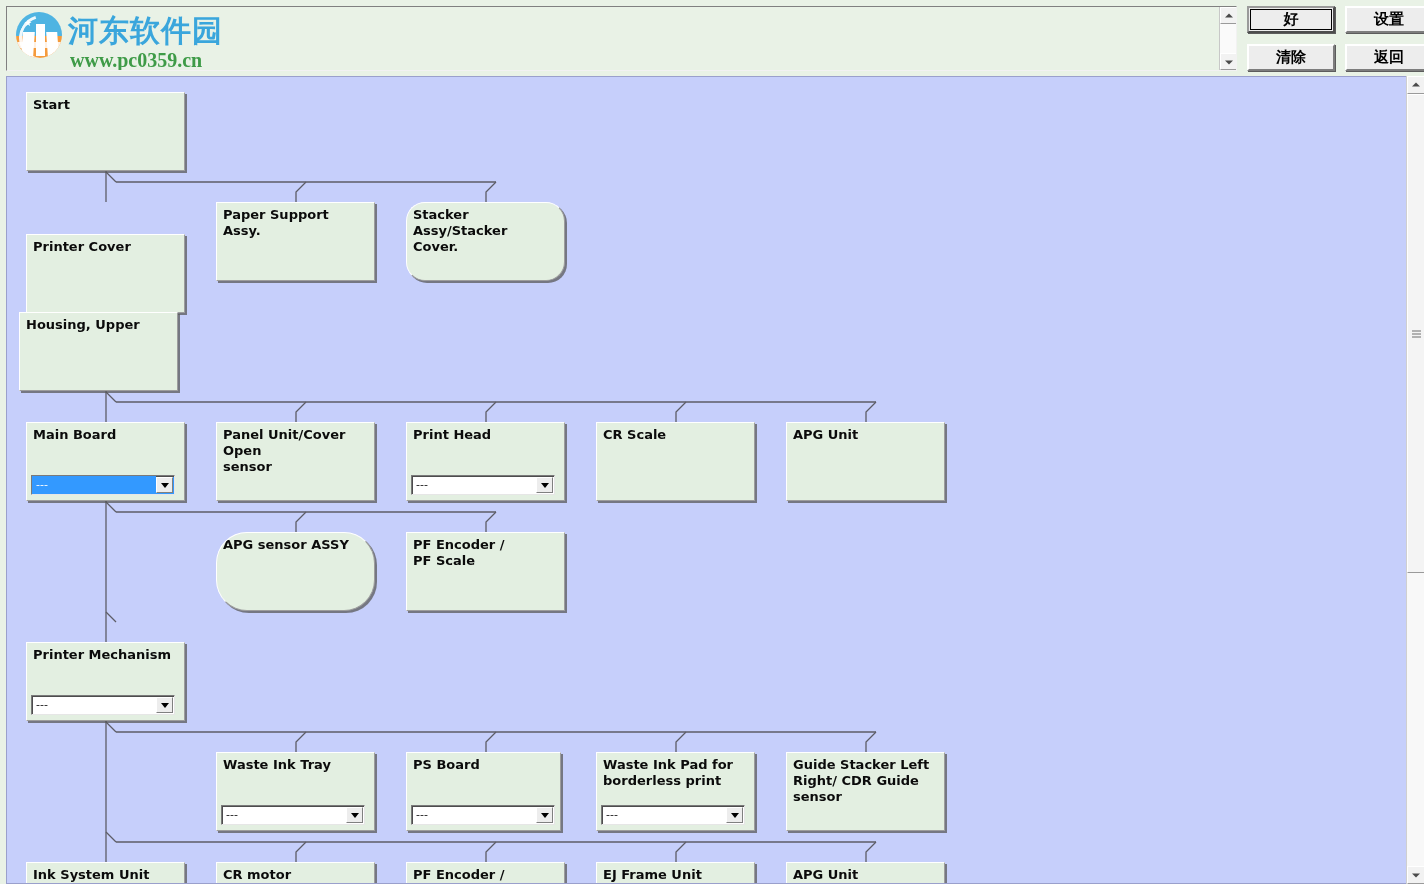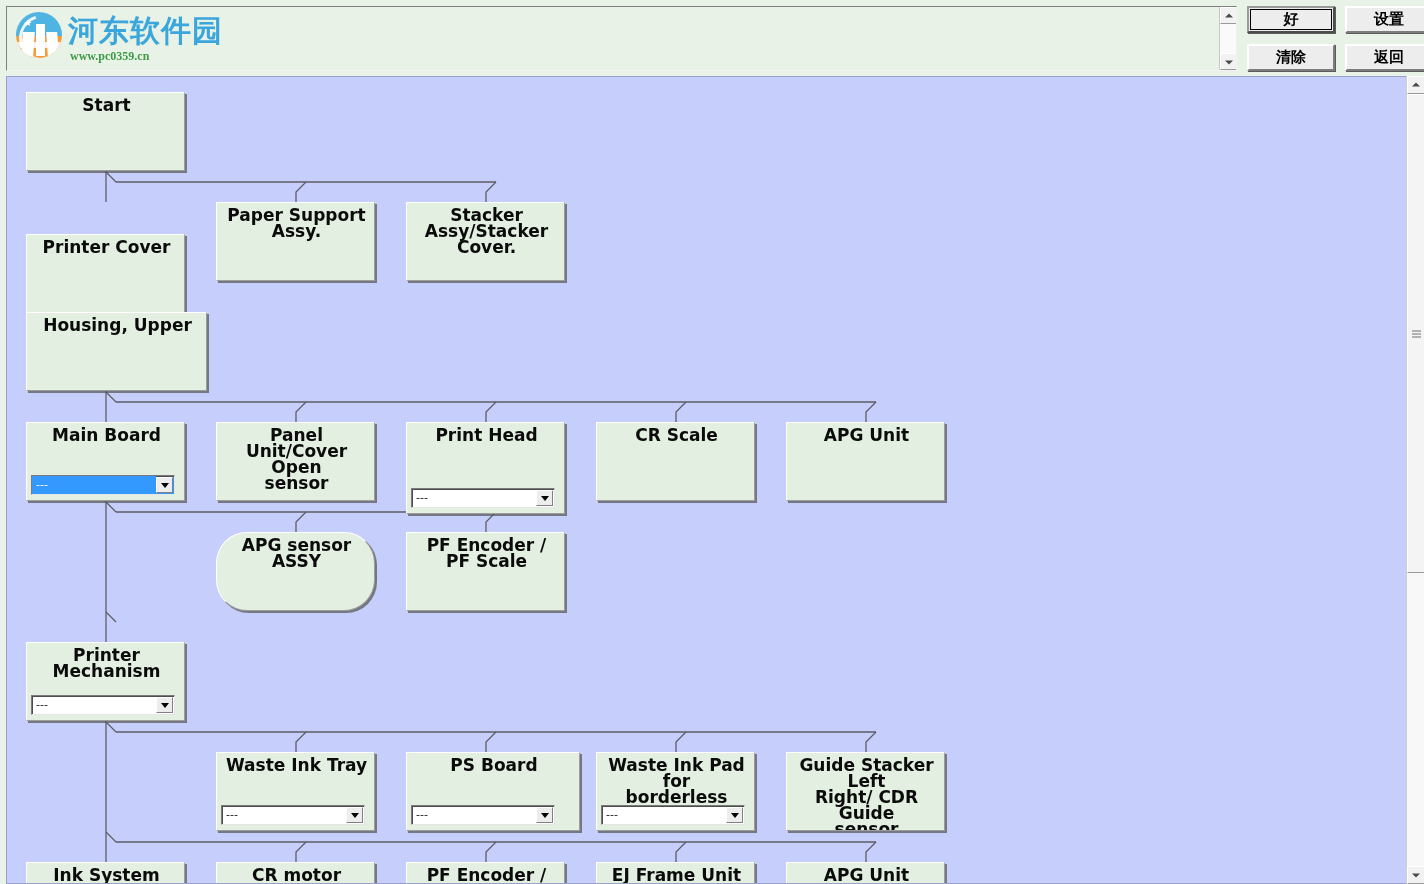--- a/index.html
+++ b/index.html
@@ -44,21 +44,21 @@
   }
   .logo-cn{
     position:absolute;left:52px;top:2px;
     font-family:"DejaVu Sans","Liberation Sans",sans-serif;
     font-size:30px;font-weight:bold;color:#3AA6DC;letter-spacing:1px;
     white-space:nowrap;
   }
   .logo-url{
     position:absolute;left:54px;top:40px;
     font-family:"Liberation Serif","DejaVu Serif",serif;
-    font-size:12px;font-weight:bold;color:#3E9B47;white-space:nowrap;
+    font-size:20px;font-weight:bold;color:#3E9B47;white-space:nowrap;
   }
 
   
   .hdr-sb{
     position:absolute;right:0;top:0;width:17px;bottom:0;background:#F1F1F1;
     border-left:1px solid #C8C8C8;box-sizing:border-box;
   }
   .sb-btn{
     width:17px;height:17px;background:#F2F2F2;
     border:1px solid #fff;border-right-color:#9a9a9a;border-bottom-color:#9a9a9a;
@@ -108,22 +108,22 @@
   .node{
     position:absolute;background:#E3EFE1;
     border:1px solid #ffffff;
     border-right-color:#9d9d9d;border-bottom-color:#9d9d9d;
     box-shadow:2px 2px 0 rgba(90,90,90,.75);
     box-sizing:border-box;overflow:hidden;
   }
   .node .title{
     position:absolute;left:6px;top:4px;right:4px;
     font-family:"DejaVu Sans","Liberation Sans",sans-serif;
-    font-size:17px;font-weight:bold;color:#0b0b0b;
-    line-height:16px;white-space:pre-line;text-align:center;
+    font-size:13px;font-weight:bold;color:#0b0b0b;
+    line-height:16px;white-space:pre-line;
   }
   
   .combo{
     position:absolute;left:4px;bottom:5px;width:144px;height:20px;
     background:#ffffff;
     border:1px solid #7a7a7a;
     border-right-color:#e6e6e6;border-bottom-color:#e6e6e6;
     box-shadow:inset 1px 1px 0 #4d4d4d;
     box-sizing:border-box;display:flex;align-items:center;
   }
@@ -250,41 +250,41 @@
 
     <div class="node" style="left: 19px; top: 15px; width: 159px; height: 79px;">
           <div class="title">Start</div>
         </div>
         <div class="node" style="left: 19px; top: 125px; width: 159px; height: 79px; margin-top: 32px;">
           <div class="title">Printer Cover</div>
         </div>
         <div class="node" style="left: 209px; top: 125px; width: 159px; height: 79px;">
           <div class="title">Paper Support Assy.</div>
         </div>
-        <div class="node" style="left: 399px; top: 125px; width: 159px; height: 79px;">
+        <div class="node" style="left: 399px; top: 125px; width: 159px; height: 79px; border-radius: 19px;">
           <div class="title">Stacker Assy/Stacker
 Cover.</div>
         </div>
-        <div class="node" style="left: 19px; top: 235px; width: 181px; height: 79px;">
+        <div class="node" style="left: 12px; top: 235px; width: 159px; height: 79px;">
           <div class="title">Housing, Upper</div>
         </div>
         <div class="node" style="left: 19px; top: 345px; width: 159px; height: 79px;">
           <div class="title">Main Board</div>
           <div class="combo selected">
             <div class="cval">---</div>
             <div class="carrow">
               <i></i>
             </div>
           </div>
         </div>
         <div class="node" style="left: 209px; top: 345px; width: 159px; height: 79px;">
           <div class="title">Panel Unit/Cover Open
 sensor</div>
         </div>
-        <div class="node" style="left: 399px; top: 345px; width: 159px; height: 92px; padding-left: 22px;">
+        <div class="node" style="left: 399px; top: 345px; width: 159px; height: 79px; padding-left: 22px;">
           <div class="title">Print Head</div>
           <div class="combo">
             <div class="cval">---</div>
             <div class="carrow">
               <i></i>
             </div>
           </div>
         </div>
         <div class="node" style="left: 589px; top: 345px; width: 159px; height: 79px;">
           <div class="title">CR Scale</div>
@@ -310,21 +310,21 @@
         </div>
         <div class="node" style="left: 209px; top: 675px; width: 159px; height: 79px;">
           <div class="title">Waste Ink Tray</div>
           <div class="combo">
             <div class="cval">---</div>
             <div class="carrow">
               <i></i>
             </div>
           </div>
         </div>
-        <div class="node" style="left: 399px; top: 675px; width: 174px; height: 79px;">
+        <div class="node" style="left: 399px; top: 675px; width: 155px; height: 79px;">
           <div class="title">PS Board</div>
           <div class="combo">
             <div class="cval">---</div>
             <div class="carrow">
               <i></i>
             </div>
           </div>
         </div>
         <div class="node" style="left: 589px; top: 675px; width: 159px; height: 79px; padding-left: 26px;">
           <div class="title">Waste Ink Pad for

